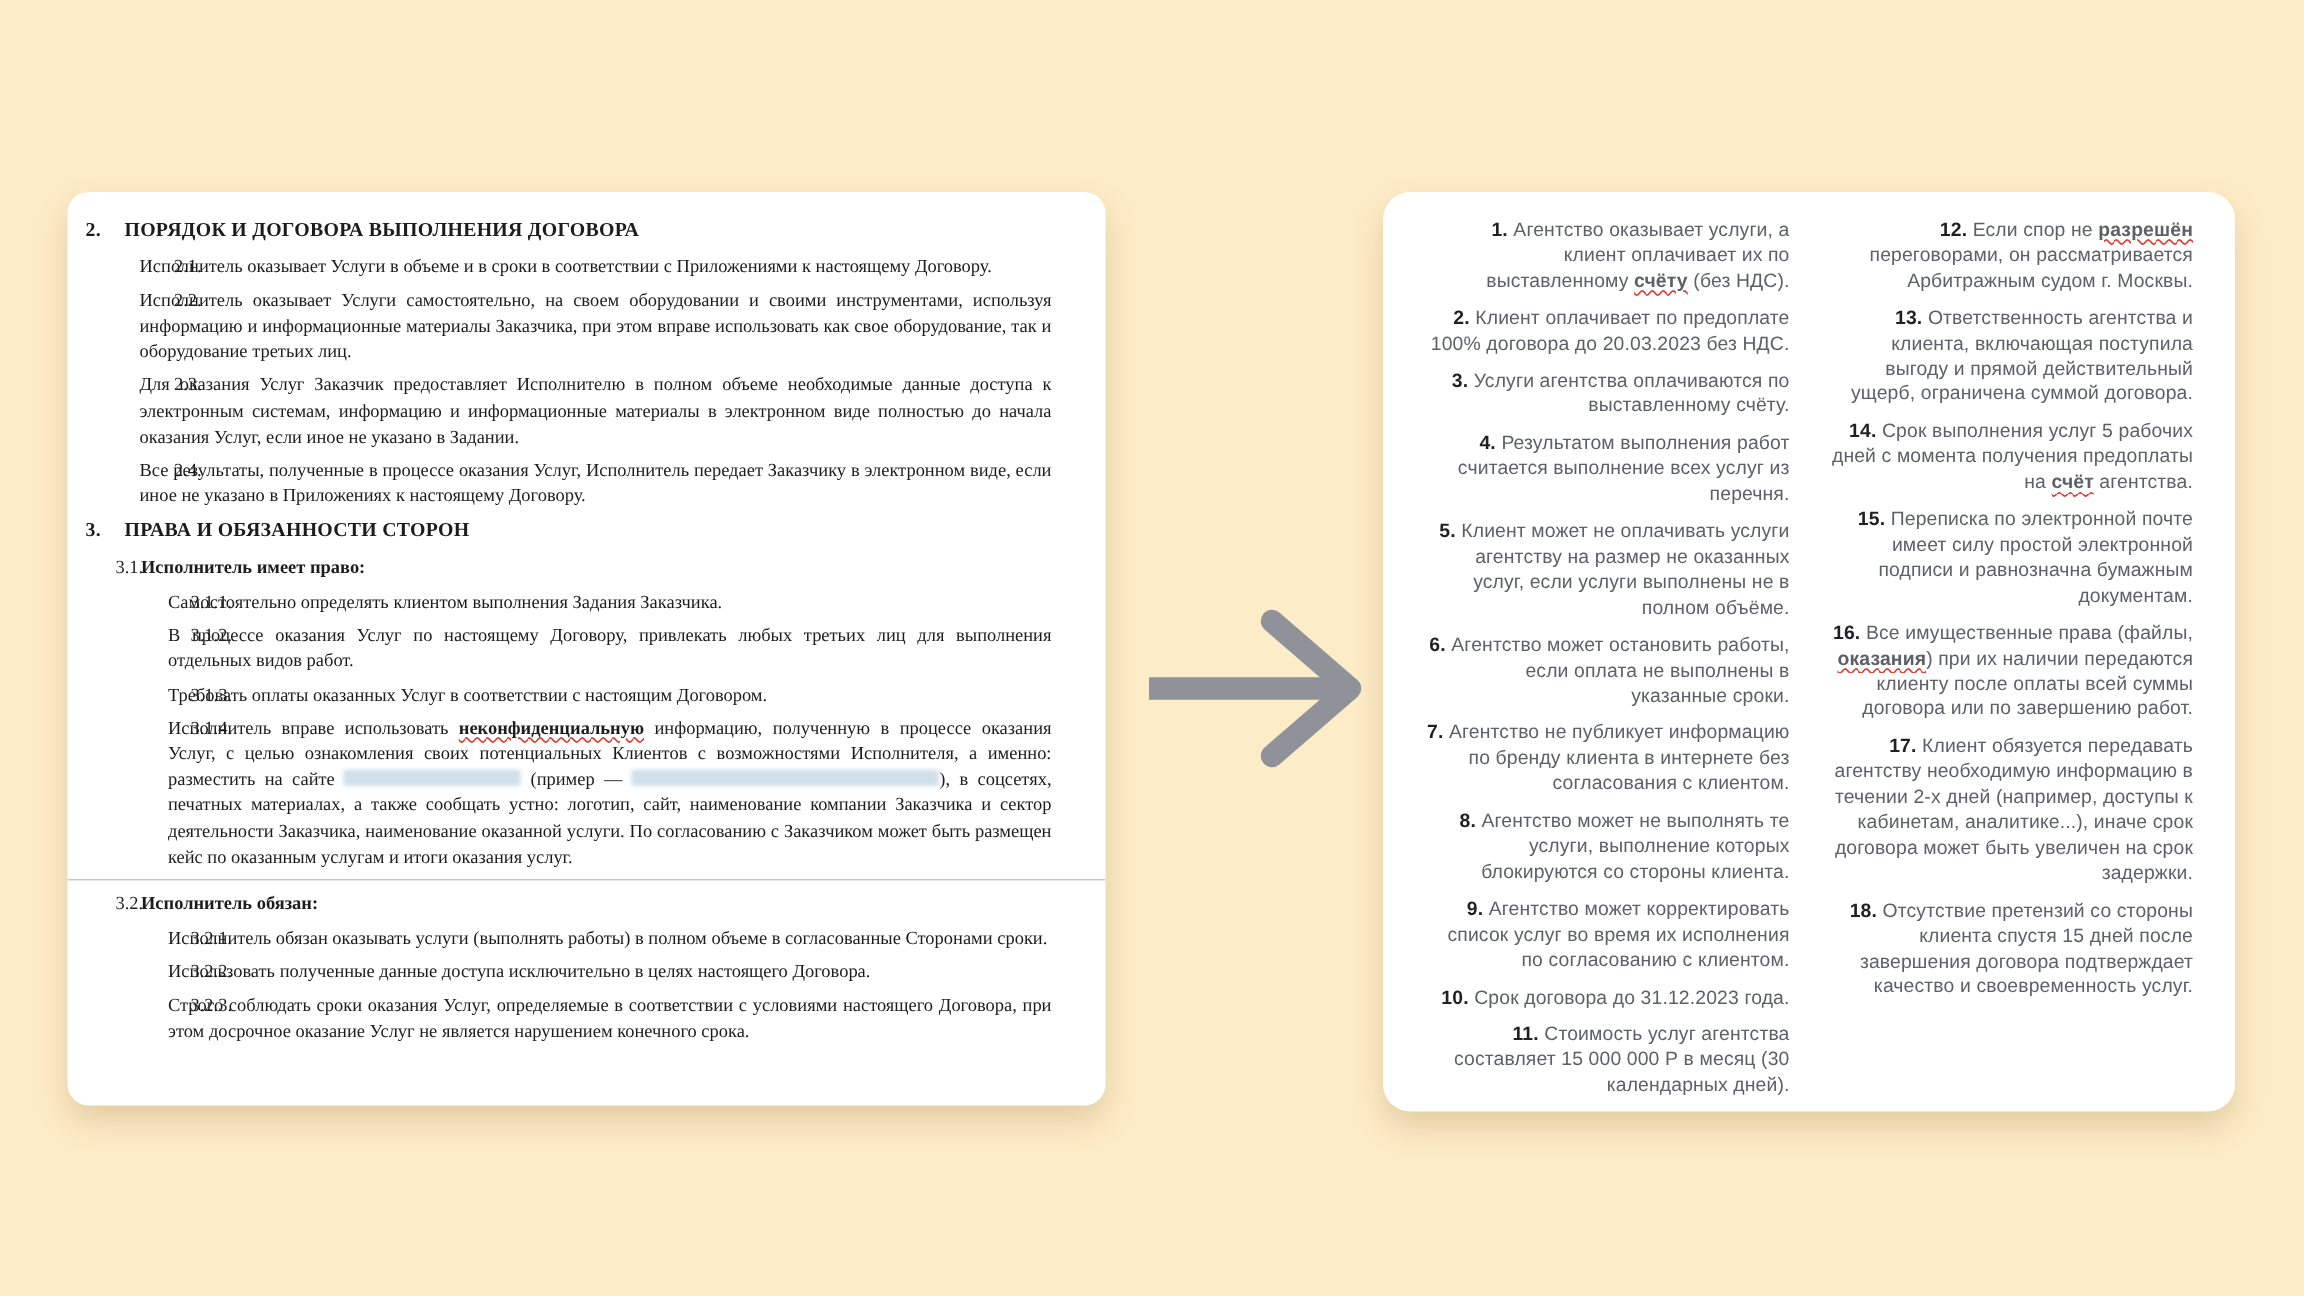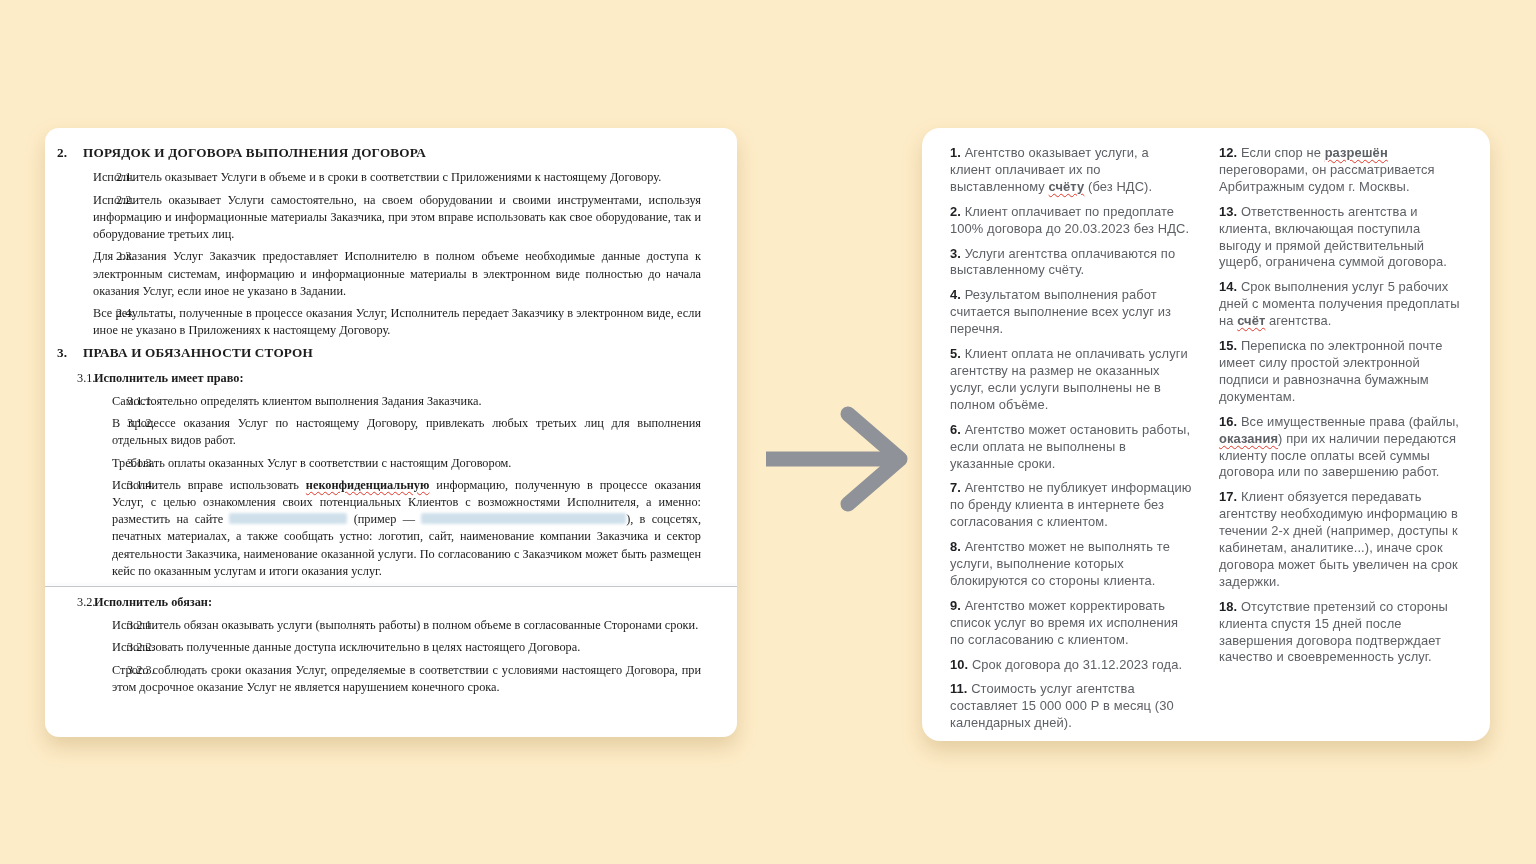--- a/index.html
+++ b/index.html
@@ -101,20 +101,21 @@
     gap: 26px;
     overflow: hidden;
   }
   .r-col { flex: 1; min-width: 0; }
   .r-item {
     margin: 0 0 8px 0;
     font-size: 12.9px;
     line-height: 1.31;
     color: #5d6065;
     letter-spacing: .1px;
+    text-align: right;
   }
   .r-item .inum { font-weight: bold; color: #1f2023; }
 </style>
 </head>
 <body>
 
 <div class="stage">
 
   <div class="doc-left">
 
@@ -171,21 +172,21 @@
       <path d="M88 10 L140 55 L88 100" stroke="currentColor" stroke-width="15" fill="none" stroke-linejoin="round" stroke-linecap="round"></path>
     </svg>
   </div>
 
   <div class="doc-right">
     <div class="r-col">
         <p class="r-item"><b class="inum">1. </b><span>Агентство оказывает услуги, а клиент оплачивает их по выставленному </span><span class="wavy">счёту</span><span> (без НДС).</span></p>
         <p class="r-item"><b class="inum">2. </b><span>Клиент оплачивает по предоплате 100% договора до 20.03.2023 без НДС.</span></p>
         <p class="r-item"><b class="inum">3. </b><span>Услуги агентства оплачиваются по выставленному счёту.</span></p>
         <p class="r-item"><b class="inum">4. </b><span>Результатом выполнения работ считается выполнение всех услуг из перечня.</span></p>
-        <p class="r-item"><b class="inum">5. </b><span>Клиент оплата не оплачивать услуги агентству на размер не оказанных услуг, если услуги выполнены не в полном объёме.</span></p>
+        <p class="r-item"><b class="inum">5. </b><span>Клиент может не оплачивать услуги агентству на размер не оказанных услуг, если услуги выполнены не в полном объёме.</span></p>
         <p class="r-item"><b class="inum">6. </b><span>Агентство может остановить работы, если оплата не выполнены в указанные сроки.</span></p>
         <p class="r-item"><b class="inum">7. </b><span>Агентство не публикует информацию по бренду клиента в интернете без согласования с клиентом.</span></p>
         <p class="r-item"><b class="inum">8. </b><span>Агентство может не выполнять те услуги, выполнение которых блокируются со стороны клиента.</span></p>
         <p class="r-item"><b class="inum">9. </b><span>Агентство может корректировать список услуг во время их исполнения по согласованию с клиентом.</span></p>
         <p class="r-item"><b class="inum">10. </b><span>Срок договора до 31.12.2023 года.</span></p>
         <p class="r-item"><b class="inum">11. </b><span>Стоимость услуг агентства составляет 15 000 000 Р в месяц (30 календарных дней).</span></p>
       </div>
     <div class="r-col">
         <p class="r-item"><b class="inum">12. </b><span>Если спор не </span><span class="wavy">разрешён</span><span> переговорами, он рассматривается Арбитражным судом г. Москвы.</span></p>
         <p class="r-item"><b class="inum">13. </b><span>Ответственность агентства и клиента, включающая поступила выгоду и прямой действительный ущерб, ограничена суммой договора.</span></p>

